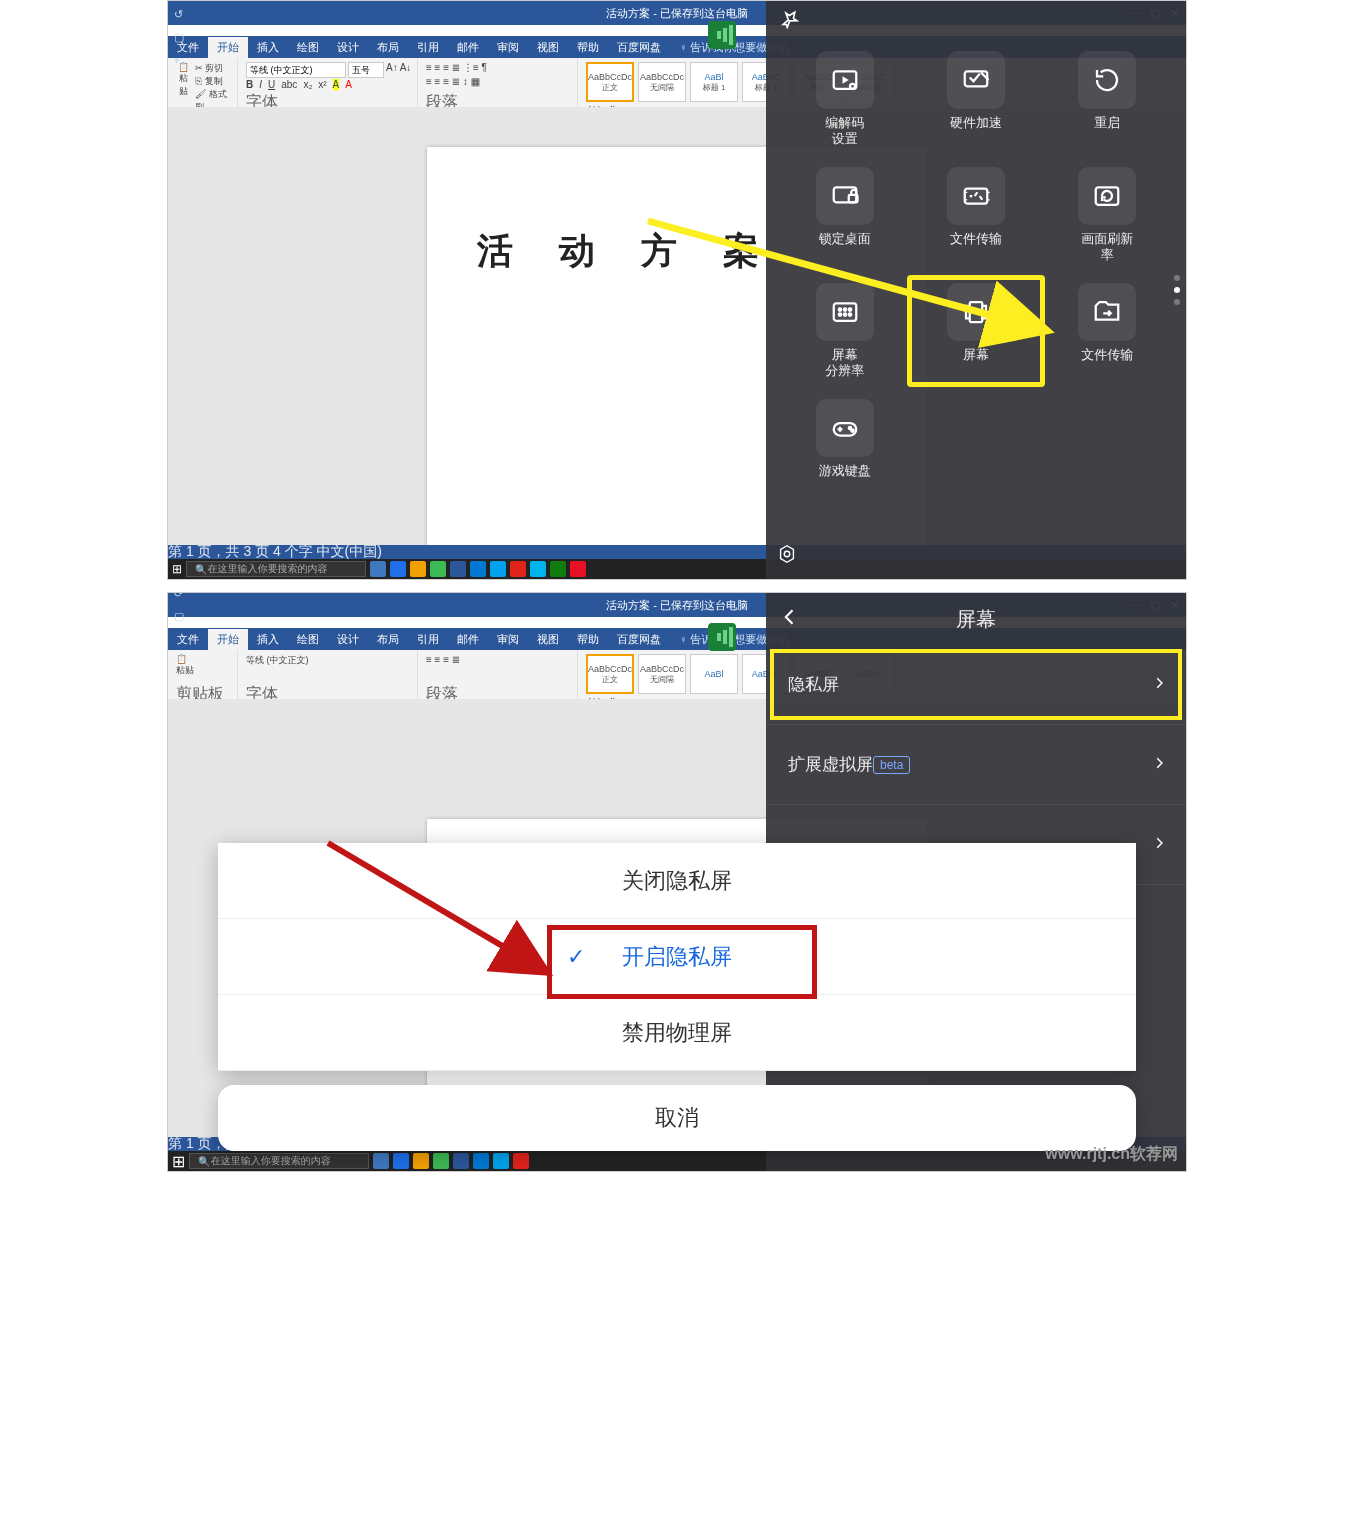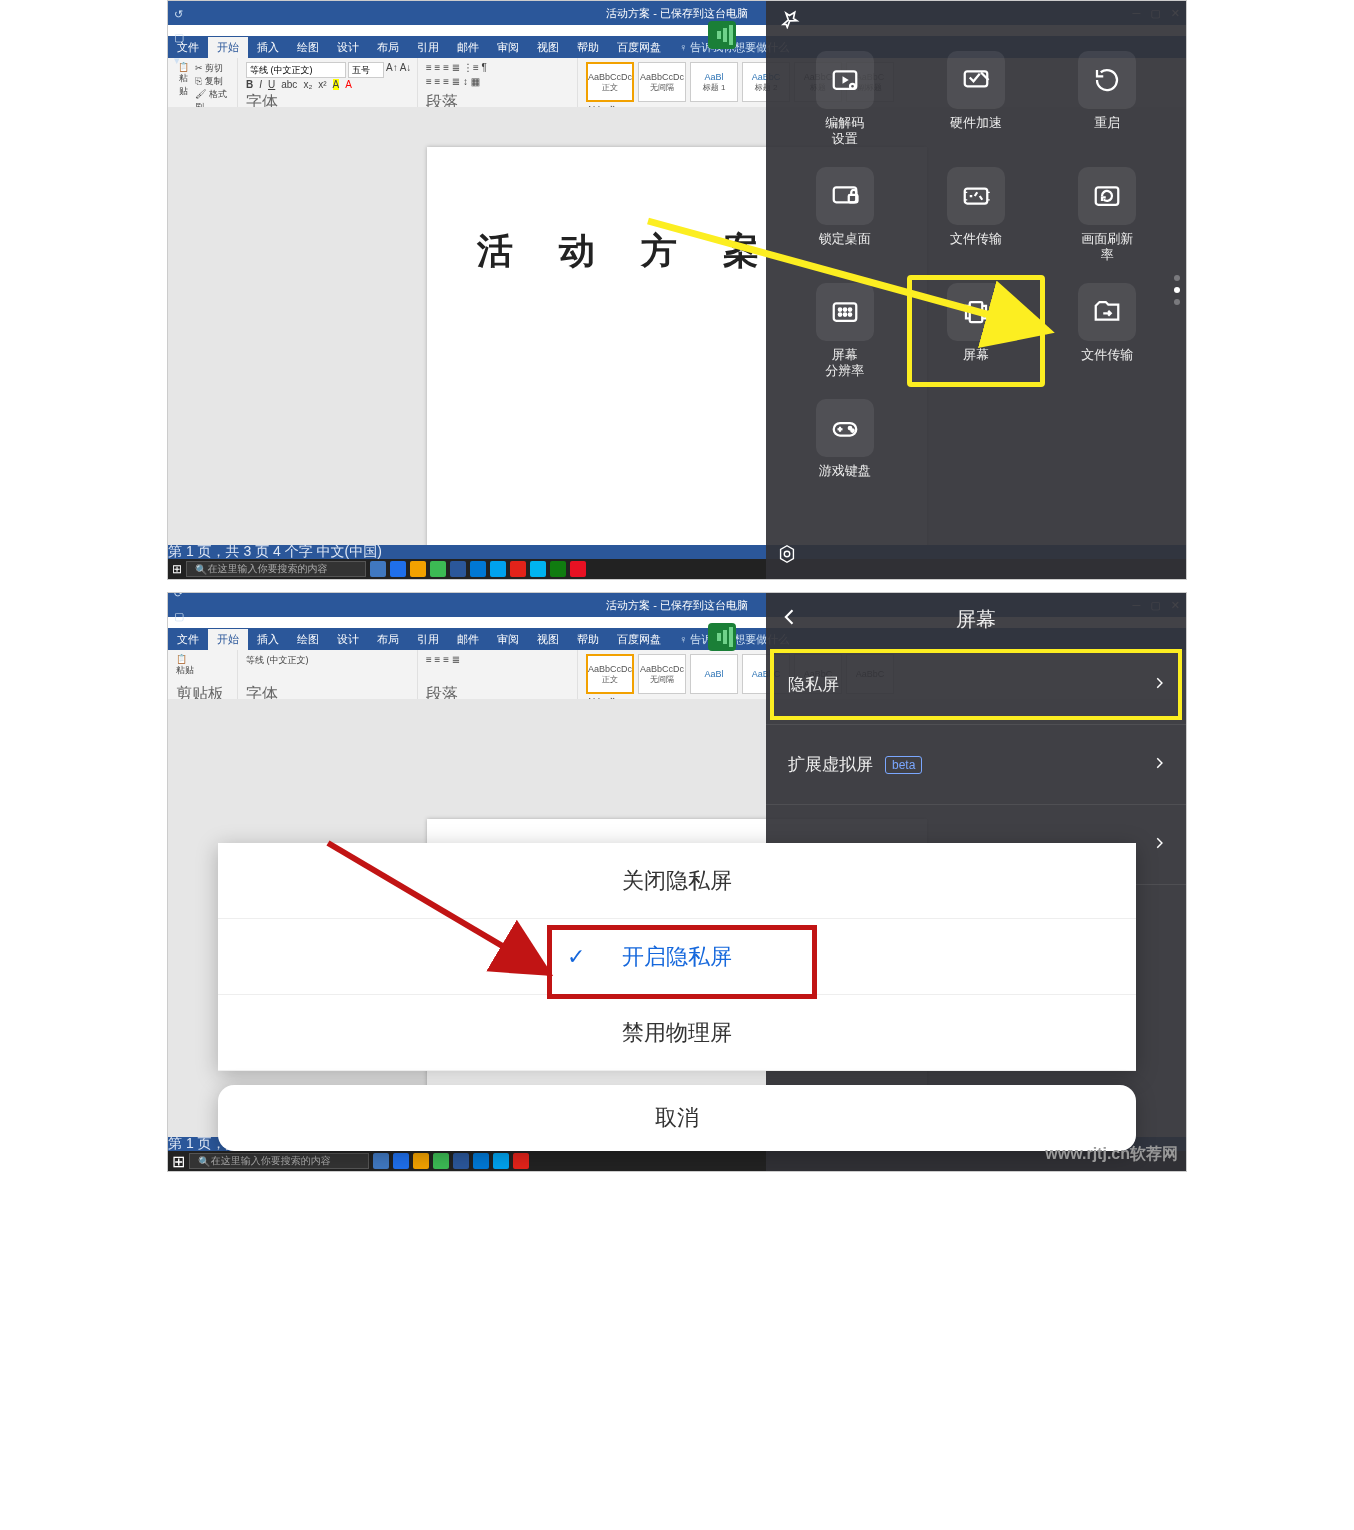--- a/index.html
+++ b/index.html
@@ -47,21 +47,21 @@
   .arrow-svg { position:absolute; pointer-events:none; }
 
   
   .overlay2 { position:absolute; top:0; right:0; bottom:0; width:420px; background:rgba(50,50,55,.92); color:#eee; }
   .list-head { height:52px; display:flex; align-items:center; justify-content:center; position:relative; font-size:20px; font-weight:500;}
   .list-head .back { position:absolute; left:14px; }
   .list-head .back svg { width:20px; height:20px; stroke:#fff; stroke-width:2.5; fill:none;}
   .row { height:80px; display:flex; align-items:center; padding:0 22px; font-size:17px; border-bottom:1px solid rgba(255,255,255,.08); position:relative; cursor:pointer;}
   .row .chev { position:absolute; right:20px; }
   .row .chev svg { width:14px; height:14px; stroke:#fff; stroke-width:2.5; fill:none;}
-  .row .badge { font-size:12px; border:1px solid #7aa7ff; color:#7aa7ff; padding:1px 6px; border-radius:3px; margin-left:12px;}
+  .row .badge { font-size:12px; border:1px solid #7aa7ff; color:#7aa7ff; padding:1px 6px; border-radius:3px; }
   .row.hl::after { content:""; position:absolute; top:4px; left:4px; right:4px; bottom:4px; border:4px solid #fcee21;}
 
   
   .sheet-back { position:absolute; left:0; right:0; bottom:0; padding:0 50px 20px; }
   .sheet { background:#fff; border-radius:0; overflow:hidden; box-shadow:0 4px 20px rgba(0,0,0,.25);}
   .sheet .opt { height:76px; display:flex; align-items:center; justify-content:center; font-size:22px; color:#333; border-bottom:1px solid #eee; position:relative; cursor:pointer;}
   .sheet .opt.blue { color:#1668dc; font-weight:500;}
   .sheet .opt .chk { position:absolute; left:calc(50% - 110px); color:#1668dc; font-size:22px;}
   .sheet .opt.boxed::after { content:""; position:absolute; top:6px; left:calc(50% - 130px); width:260px; height:64px; border:5px solid #c11414;}
   .cancel { background:#fff; border-radius:16px; margin-top:14px; height:66px; display:flex; align-items:center; justify-content:center; font-size:22px; color:#333; cursor:pointer; box-shadow:0 4px 20px rgba(0,0,0,.25);}

